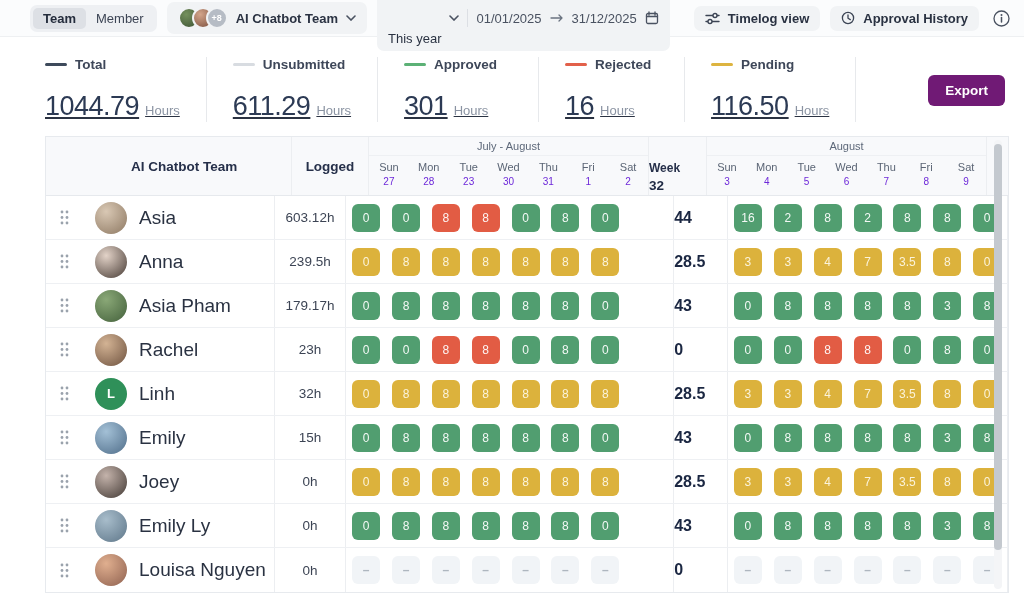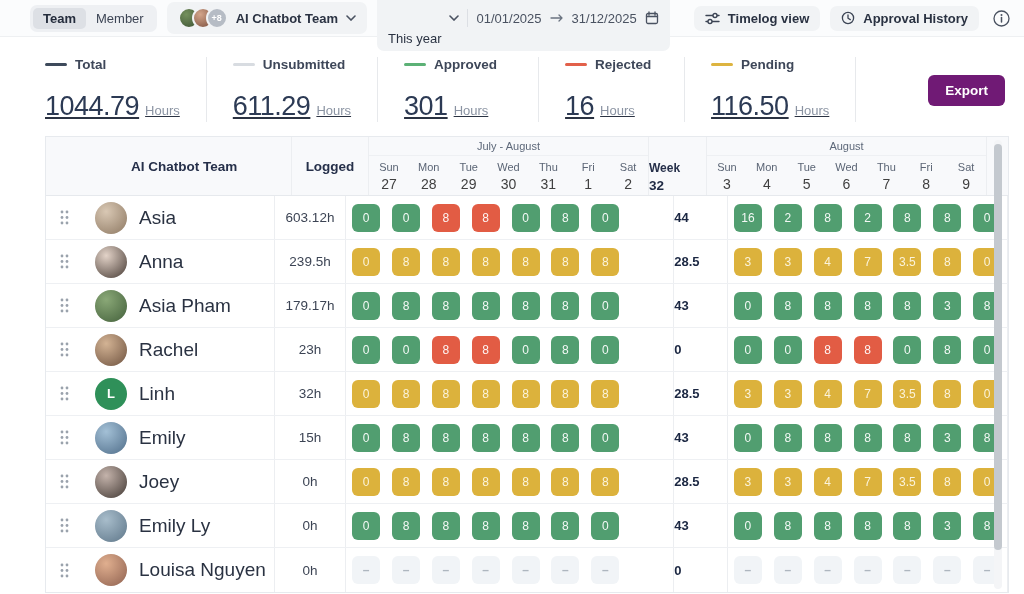--- a/index.html
+++ b/index.html
@@ -54,21 +54,21 @@
   .t-header .col-name { font-size:13.5px; font-weight:700; color:#26304a; }
   .col-logged { width:77px; display:flex; align-items:center; justify-content:center;
     border-left:1px solid #eceef1; }
   .t-header .col-logged { font-size:13.5px; font-weight:700; color:#26304a; }
   .day-region { width:280px; border-left:1px solid #eceef1; display:flex; flex-direction:column; }
   .group-label { height:19px; display:flex; align-items:center; justify-content:center;
     font-size:11px; color:#5d6879; border-bottom:1px solid #eef0f3; }
   .day-cells { flex:1; display:flex; }
   .day-cell { width:40px; display:flex; flex-direction:column; align-items:center; padding-top:5px; gap:3px; }
   .dname { font-size:11px; color:#5b6575; }
-  .ddate { font-size:14px; color:#404040; }
+  .ddate { font-size:10px; color:#6d28d9; }
   .col-week { width:58px; border-left:1px solid #eceef1; display:flex; flex-direction:column;
     }
   .t-header .col-week { padding-top:24px; gap:3px; font-weight:700; }
   .t-header .col-week .wk1 { font-size:12px; color:#26304a; }
   .t-header .col-week .wk2 { font-size:13.5px; color:#1f2a44; }
   .col-tail { flex:1; border-left:1px solid #eceef1; }
 
   .t-row { display:flex; height:44px; border-bottom:1px solid #eef0f3; background:#fff; }
   .t-row:last-child { border-bottom:none; }
   .cell-name { display:flex; align-items:center; gap:12px; padding-left:12px !important; }
@@ -78,21 +78,21 @@
   .mname { font-size:19px; color:#2a3242; }
   .row-logged { font-size:13.5px; color:#3c4454; }
   .row-days { flex-direction:row; display:flex; align-items:center; }
   .cell { width:40px; display:flex; align-items:center; justify-content:center; }
   .badge { width:28px; height:28px; border-radius:6px; display:flex; align-items:center;
     justify-content:center; font-size:12px; color:rgba(255,255,255,0.93); cursor:pointer; }
   .badge.approved { background:var(--approved); }
   .badge.rejected { background:var(--rejected); }
   .badge.pending  { background:var(--pending); color:#fbf3da; }
   .badge.empty    { background:var(--empty); color:#aeb6bf; font-weight:700; }
-  .row-week { justify-content:center; font-size:13px; font-weight:700; color:#1b2742;margin-left:48px; }
+  .row-week { justify-content:center; font-size:16px; font-weight:700; color:#1b2742;margin-left:48px; }
 
   .scrollbar { position:absolute; top:3px; bottom:3px; right:6px; width:8px;
     background:#f4f5f7; border-radius:4px; }
   .thumb { position:absolute; top:4px; left:0; width:8px; height:406px;
     background:#c4c9cf; border-radius:4px; cursor:grab; }
 </style>
 </head>
 <body>
 
 <div class="topbar">
@@ -243,21 +243,21 @@
     <div class="ddate">27</div>
   </div>
 
   <div class="day-cell">
     <div class="dname">Mon</div>
     <div class="ddate">28</div>
   </div>
 
   <div class="day-cell">
     <div class="dname">Tue</div>
-    <div class="ddate">29</div>
+    <div class="ddate">23</div>
   </div>
 
   <div class="day-cell">
     <div class="dname">Wed</div>
     <div class="ddate">30</div>
   </div>
 
   <div class="day-cell">
     <div class="dname">Thu</div>
     <div class="ddate">31</div>

